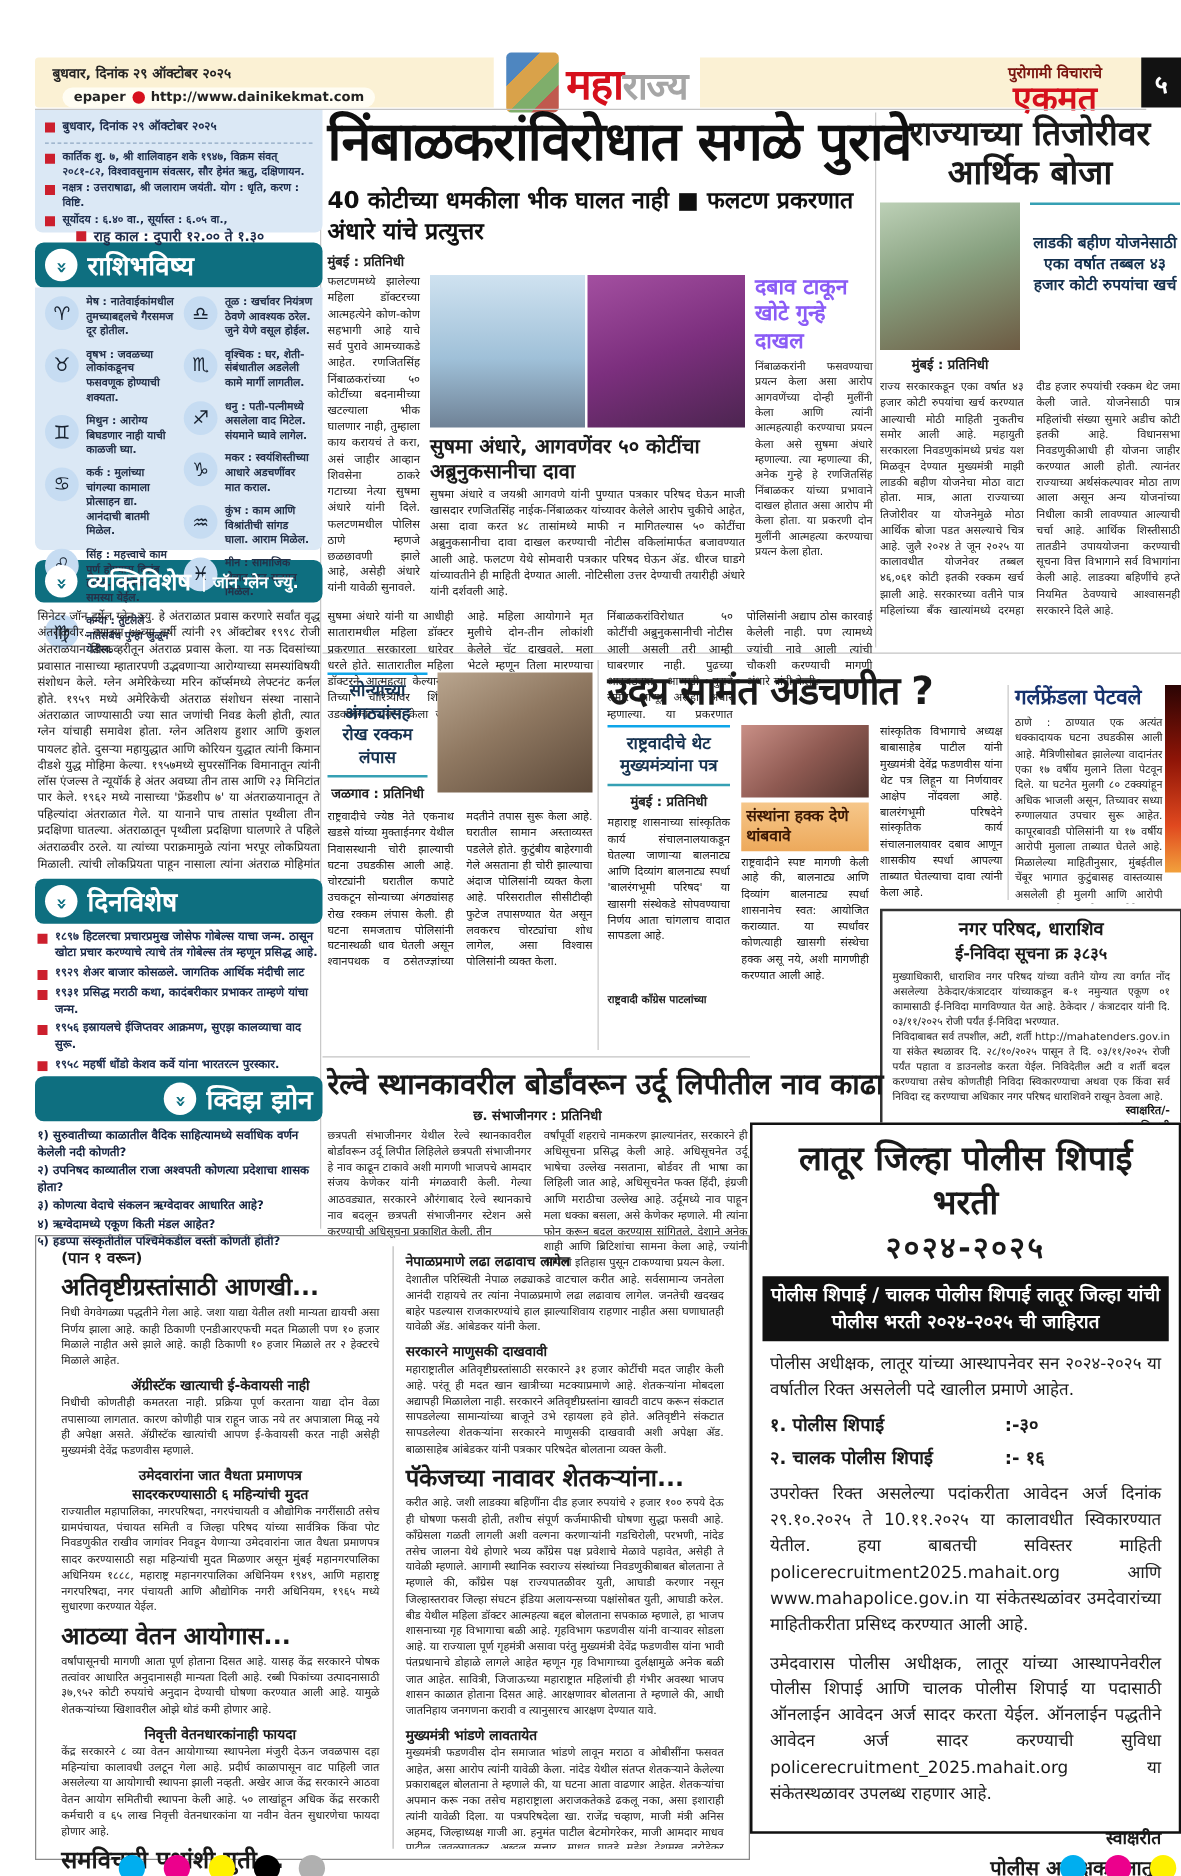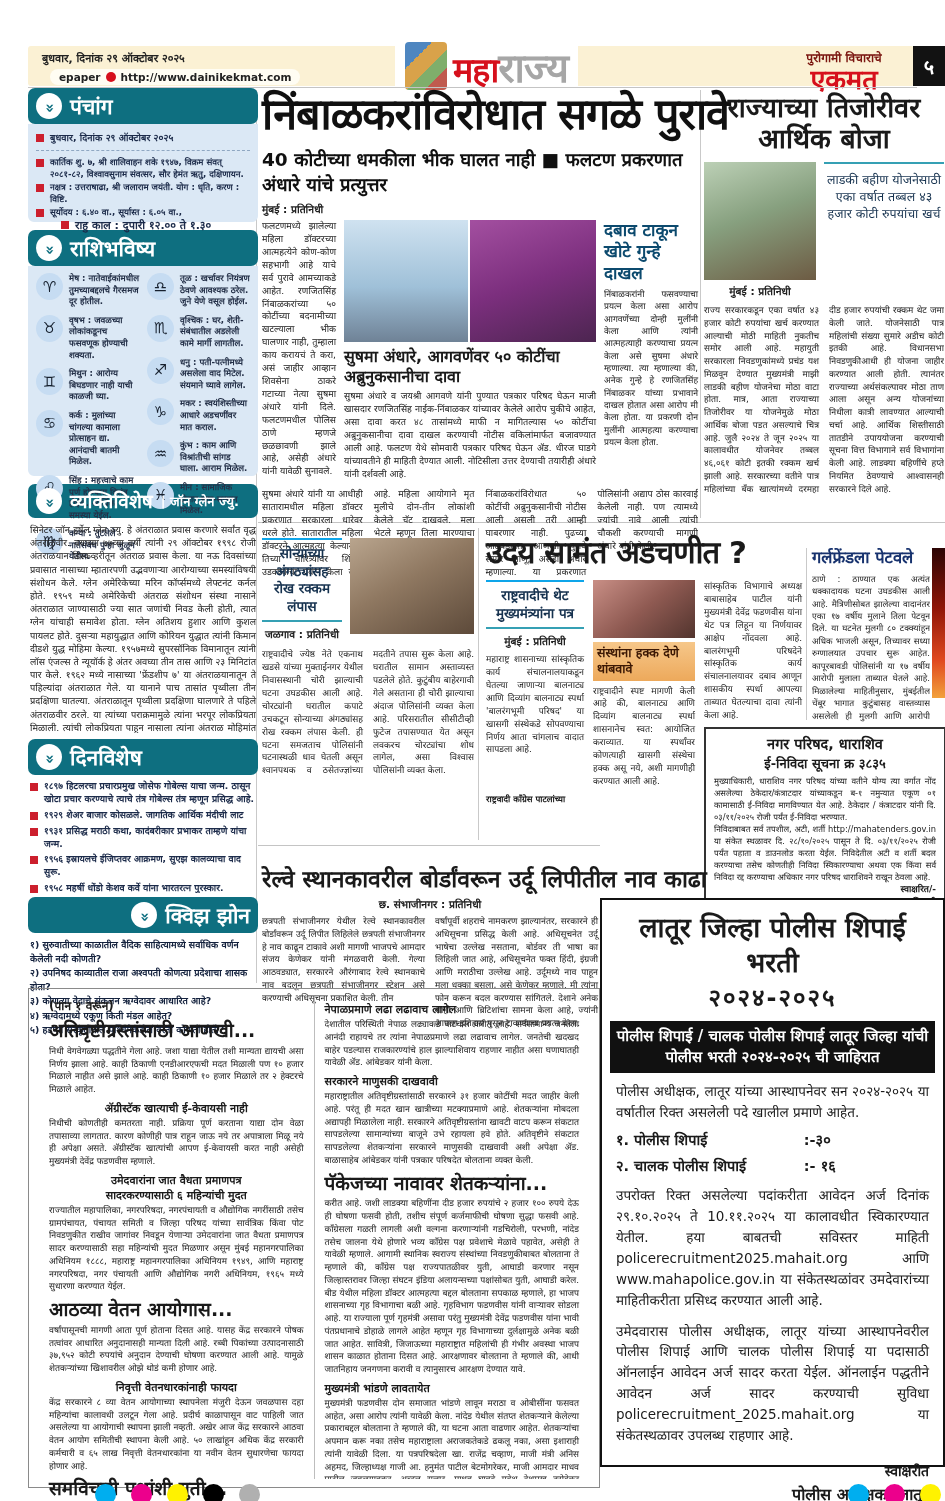--- a/index.html
+++ b/index.html
@@ -13,21 +13,21 @@
   
   .band{background:#fbf1d4;}
   .dateline{font-size:11px;font-weight:bold;color:#222;}
   .epaper-pill{display:inline-flex;align-items:center;gap:5px;background:#fffdf3;
       border-radius:9px;padding:2px 9px;font-size:10.5px;font-weight:bold;color:#222;}
   .epaper-dot{width:10px;height:10px;border-radius:50%;background:#d6101c;display:inline-block;}
   .masthead{display:flex;align-items:center;gap:6px;background:#fff;padding:0 10px;}
   .collage{width:42px;height:48px;border-radius:4px;
       background:linear-gradient(135deg,#4e86c0 0 30%,#d9a24a 30% 55%,#7fae6b 55% 75%,#c05a4e 75% 100%);}
   .mast-red{font-size:34px;font-weight:bold;color:#d6101c;letter-spacing:-1px;}
-  .mast-gray{font-size:40px;font-weight:bold;color:#a6a6a6;letter-spacing:-1px;}
+  .mast-gray{font-size:30px;font-weight:bold;color:#a6a6a6;letter-spacing:-1px;}
   .tagline{font-size:12px;font-weight:bold;color:#7a150f;text-align:center;}
   .brand{font-size:27px;font-weight:bold;color:#d6101c;text-align:center;line-height:1;}
   .pageno-box{background:#121212;color:#fff;display:flex;align-items:center;justify-content:center;
       font-size:20px;font-weight:bold;}
 
   
   .sidebar{left:28px;top:88px;width:230px;}
   .sec-head{display:flex;align-items:center;gap:8px;background:#0e6f80;border-radius:7px;
       padding:4px 8px;color:#fff;}
   .sec-badge{min-width:26px;height:26px;border-radius:50%;background:#fff;display:flex;
@@ -49,41 +49,41 @@
   .din-item{display:flex;gap:6px;font-size:9.2px;line-height:1.4;color:#1c2b4a;font-weight:bold;margin-bottom:3px;}
   .quiz-q{font-size:9.4px;line-height:1.5;color:#13213d;font-weight:bold;}
 
   
   .h-xl{font-size:43px;font-weight:bold;color:#101010;letter-spacing:-1px;white-space:nowrap;line-height:1.05;}
   .h-sub{font-size:18.5px;font-weight:bold;color:#101010;margin-top:9px;}
   .byline{font-size:10.5px;font-weight:bold;color:#222;}
   .small-body{font-size:9.1px;line-height:1.42;}
   .photo{background:#9db8cf;}
   .caption-head{font-size:16px;font-weight:bold;line-height:1.25;margin:5px 0 3px 0;}
-  .bluebox-h{font-size:17px;font-weight:bold;color:#0c4a6e;line-height:1.25;margin-bottom:4px;}
+  .bluebox-h{font-size:17px;font-weight:bold;color:#8b5cf6;line-height:1.25;margin-bottom:4px;}
   .cols4{column-count:4;column-gap:11px;}
   .cols2{column-count:2;column-gap:10px;}
 
   
   .h-l{font-size:27px;font-weight:bold;text-align:center;line-height:1.15;}
-  .standfirst{font-size:12.5px;font-weight:normal;color:#16324f;text-align:center;line-height:1.35;
-      border-top:2px solid #35a0b4;padding-top:8px;}
+  .standfirst{font-size:12.5px;font-weight:bold;color:#16324f;text-align:center;line-height:1.35;
+      border-top:2px solid #35a0b4;padding-top:22px;}
   
   .h-m{font-size:31px;font-weight:bold;letter-spacing:-1px;white-space:nowrap;}
   .sf-ruled{border-top:2px solid #0ea5e9;border-bottom:2px solid #35a0b4;padding:5px 2px;
       font-size:13.5px;font-weight:bold;color:#16324f;text-align:center;line-height:1.3;}
   .navy-h{font-size:16.5px;font-weight:bold;color:#17326e;line-height:1.25;}
   .orange-sub{background:linear-gradient(180deg,#f6c78a,#eda95b);color:#3c1804;font-weight:bold;
       font-size:12.5px;padding:3px 4px;line-height:1.3;}
   .tender-box{border:2px solid #333;padding:6px 8px;background:#fff;}
   .tender-title{font-size:14.5px;font-weight:bold;text-align:center;line-height:1.35;}
   .tender-body{font-size:8.3px;line-height:1.45;}
 
   
-  .h-rail{font-size:23px;font-weight:bold;text-align:left;white-space:nowrap;margin-top:12px;}
+  .h-rail{font-size:23px;font-weight:bold;text-align:left;white-space:nowrap;}
 
   
   .ad-box{border:2px solid #111;background:#fff;padding:10px 14px;box-sizing:border-box;}
   .ad-t1{font-size:27px;font-weight:bold;text-align:center;line-height:1.3;}
   .ad-t2{font-size:24px;font-weight:bold;text-align:center;letter-spacing:2px;}
   .ad-bar{background:#111;color:#fff;font-size:15px;font-weight:bold;text-align:center;
       padding:5px 6px;line-height:1.4;margin:8px -6px;}
   .ad-body{font-size:13.5px;line-height:1.55;}
   .ad-post{display:flex;font-size:14.5px;font-weight:bold;margin-top:6px;}
   .ad-post .lbl{width:60%;}
@@ -130,26 +130,20 @@
 
   <div class="abs rule-v" style="left:256px;top:90px;height:893px;"></div>
   <div class="abs rule-v" style="left:700px;top:90px;height:428px;"></div>
   <div class="abs rule-h" style="left:258px;top:522px;width:687px;"></div>
   <div class="abs rule-h" style="left:258px;top:845px;width:342px;"></div>
   <div class="abs rule-v" style="left:478px;top:528px;height:312px;"></div>
   <div class="abs rule-v" style="left:806px;top:548px;height:172px;"></div>
 
   <div class="abs sidebar">
 
-    <div class="sec-head">
-      <span class="sec-badge">
-          <span class="chev">»</span>
-        </span>
-      <span class="sec-title">पंचांग</span>
-    </div>
     <div class="panel" style="height:84px;">
       <div class="pitem">
           <span class="sq"></span>
           <span>बुधवार, दिनांक २९ ऑक्टोबर २०२५</span>
         </div>
       <div class="dashed"></div>
       <div class="pitem" style="font-size:8.6px;">
           <span class="sq"></span>
           <span>कार्तिक शु. ७, श्री शालिवाहन शके १९४७, विक्रम संवत् २०८१-८२, विश्वावसुनाम संवत्सर, सौर हेमंत ऋतु, दक्षिणायन.</span>
         </div>

